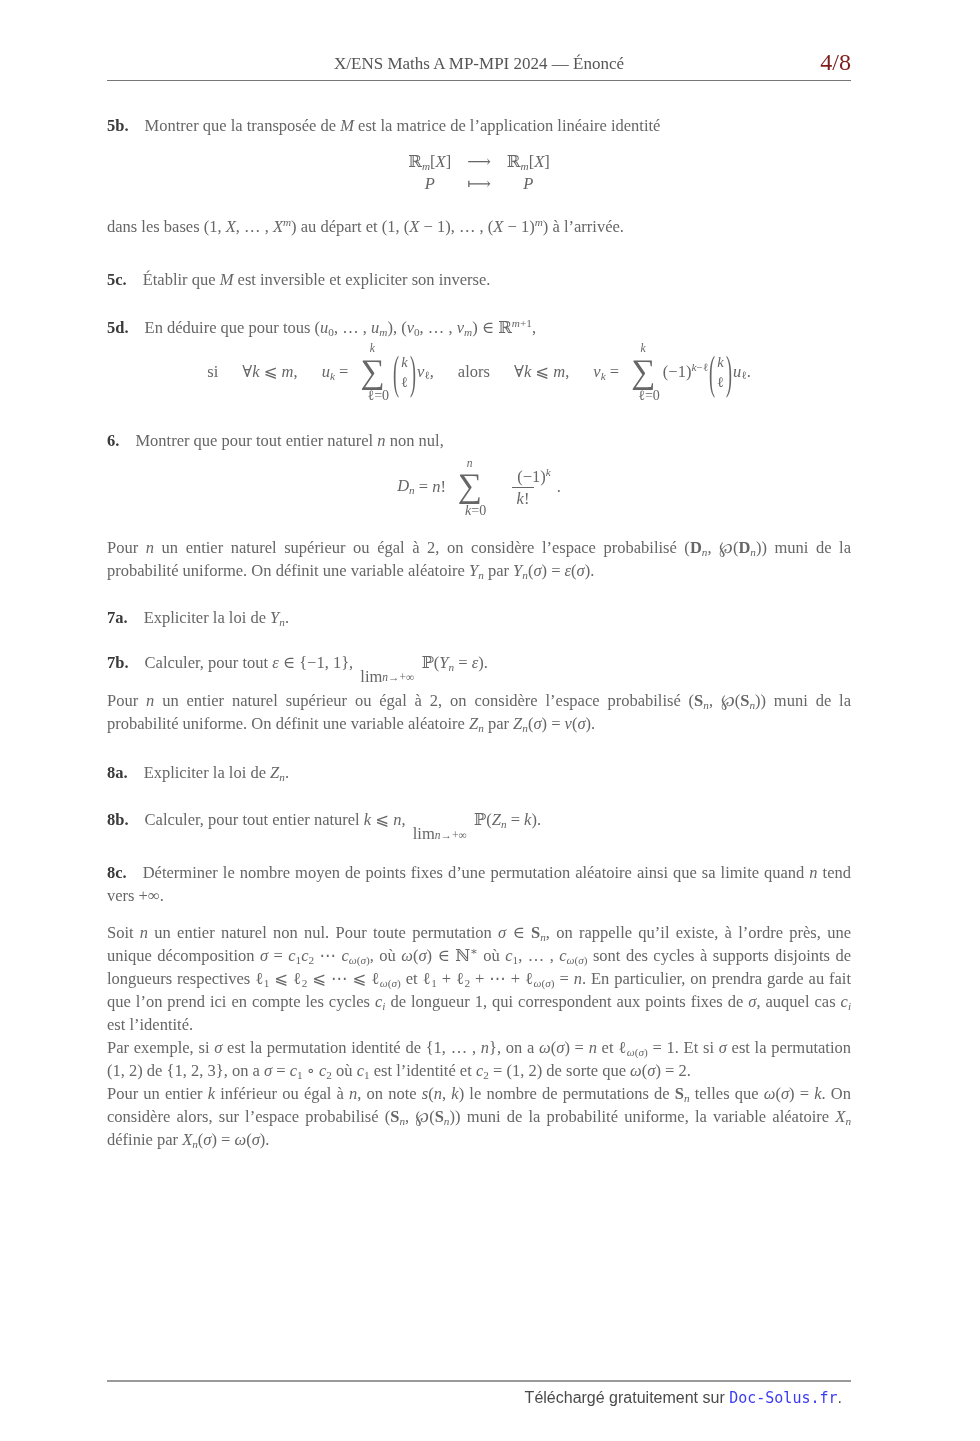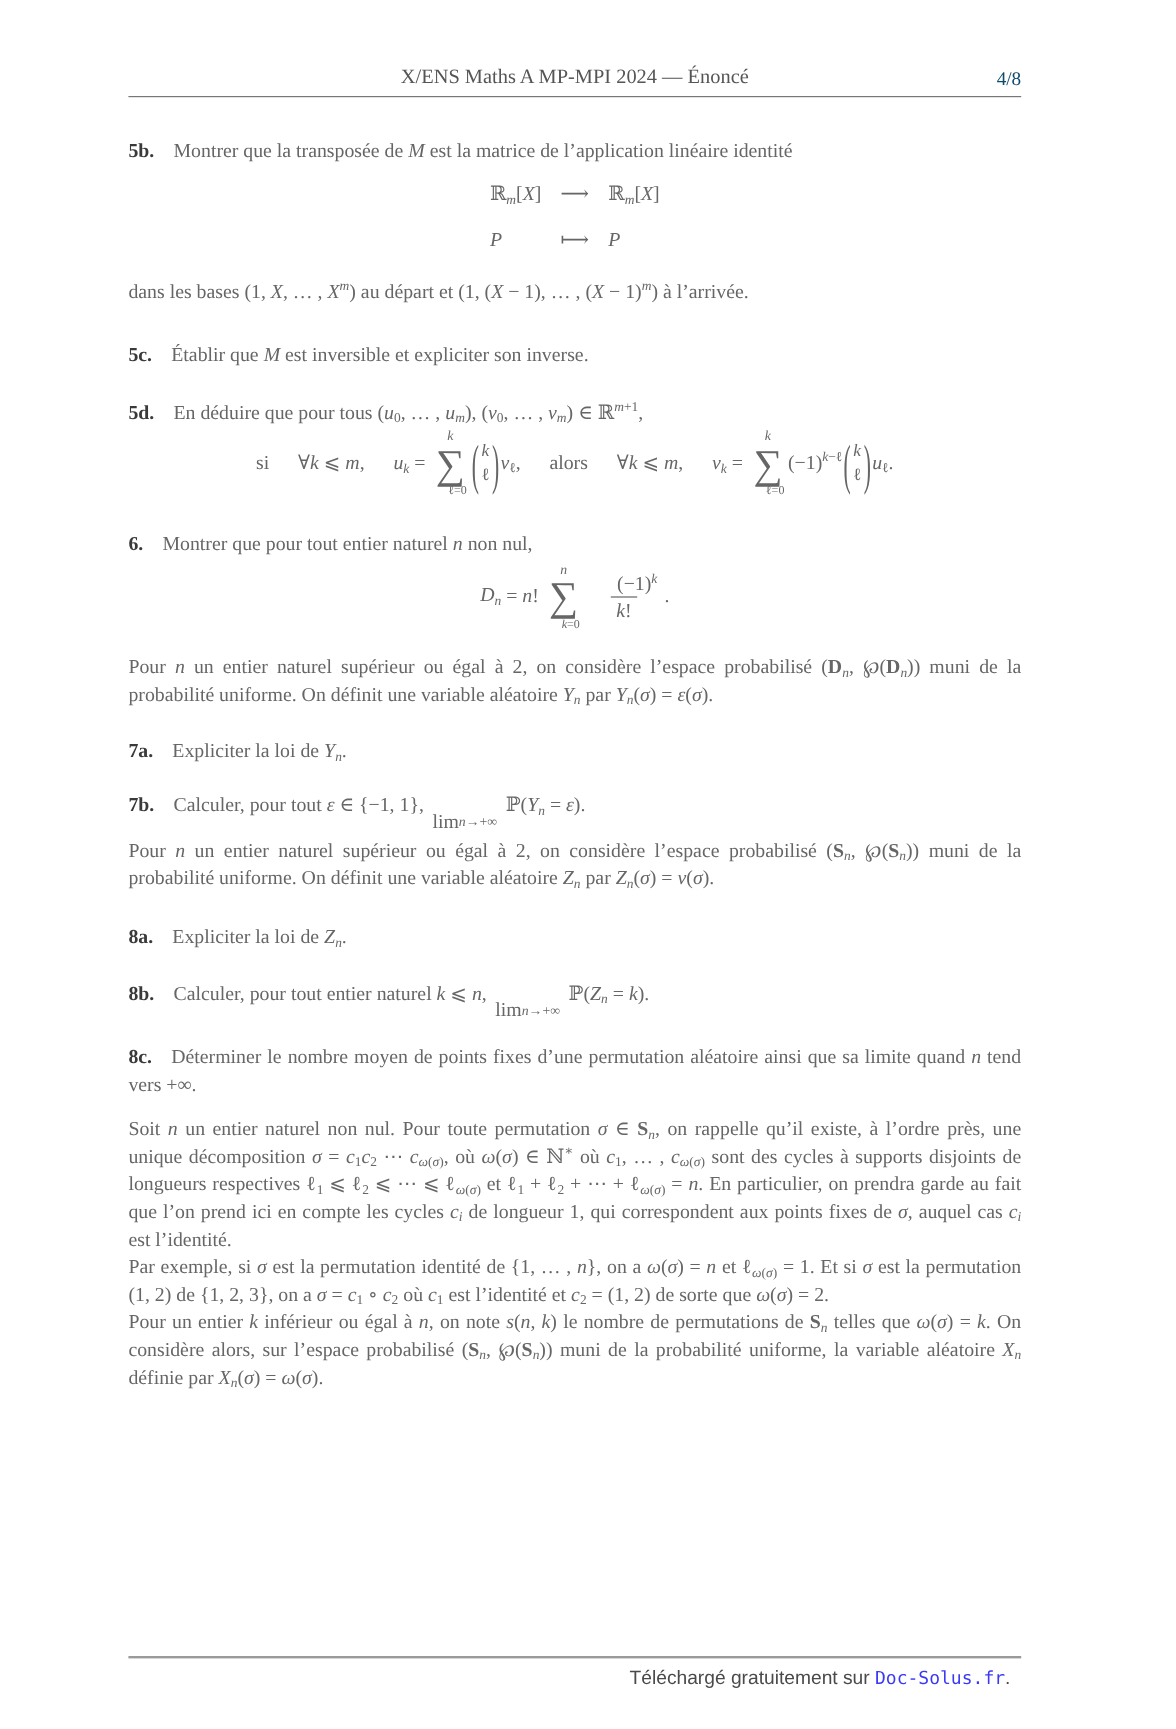--- a/index.html
+++ b/index.html
@@ -1,33 +1,33 @@
 <!DOCTYPE html>
 <html><head>
 <meta charset="utf-8">
 <style>
   html,body{margin:0;padding:0;background:#ffffff;}
   .page{position:relative;width:980px;height:1441px;background:#fff;overflow:hidden;
         font-family:"Liberation Serif","DejaVu Serif",serif;font-size:16.5px;color:#666;}
   .content{position:absolute;left:107px;top:0;width:744px;}
   .hdr{position:relative;padding-top:54px;padding-bottom:6px;border-bottom:1px solid #777;
        text-align:center;color:#555;font-size:17px;font-family:Liberation Serif, serif;}
-  .hdr .pg{position:absolute;right:0;bottom:4px;font-size:16px;color:#0c4a6e;}
+  .hdr .pg{position:absolute;right:0;bottom:4px;font-size:24px;color:#7f1d1d;}
   p.q{margin:0;text-align:justify;line-height:23px;}
   .qlab{font-weight:bold;color:#3a3a3a;margin-right:16px;}
   .disp{text-align:center;line-height:23px;white-space:nowrap;}
   .mapg{display:grid;grid-template-columns:auto auto auto;column-gap:16px;row-gap:0;
-        justify-content:center;text-align:left;line-height:22px;gap:16px;}
+        justify-content:center;text-align:center;line-height:22px;}
   sub{font-size:68%;vertical-align:-0.25em;line-height:0;}
   sup{font-size:68%;vertical-align:0.55em;line-height:0;}
   .sum{display:inline-flex;flex-direction:column;align-items:center;vertical-align:middle;
        line-height:1;margin:0 3px;}
   .sum .top{font-size:11.5px;margin-bottom:1px;}
   .sum .sg{font-size:34px;line-height:0.95;}
-  .sum .bot{font-size:10px;margin-top:1px;margin-left:12px;}
+  .sum .bot{font-size:14px;margin-top:1px;margin-left:12px;}
   .binom{display:inline-flex;align-items:center;vertical-align:middle;margin:0 1px;}
   .bigp{display:inline-block;font-size:18px;line-height:1;transform:scaleY(2.55);}
   .bcol{display:inline-flex;flex-direction:column;align-items:center;font-size:14.5px;
         line-height:1.35;margin:0 2px;}
   .frac{display:inline-flex;flex-direction:column;align-items:center;vertical-align:middle;
         line-height:1.3;margin:0 3px;}
   .frac .den{border-top:1px solid #666;padding:0 5px;}
   .frac .num{padding:0 3px;margin-left:22px;}
   .limop{display:inline-flex;align-items:center;vertical-align:-14px;
          line-height:1;margin:0 3px;}

